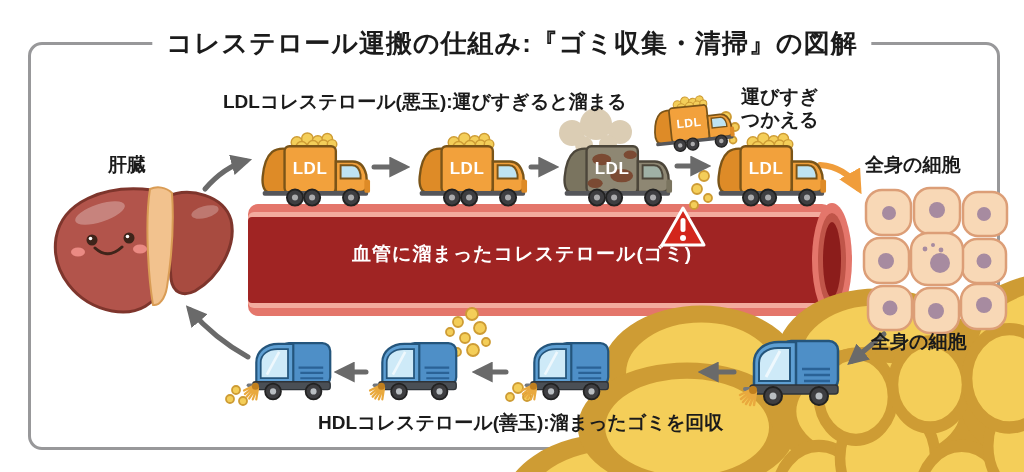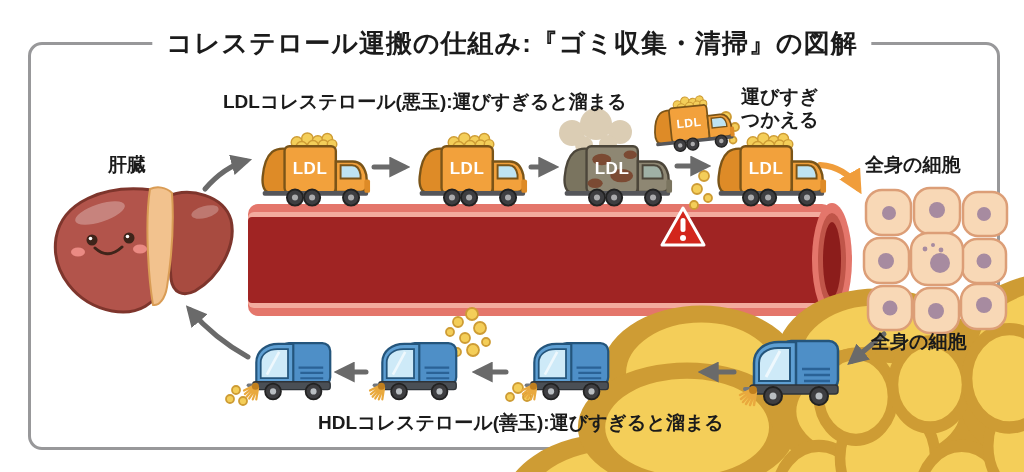--- a/index.html
+++ b/index.html
@@ -239,24 +239,25 @@
 
   <div class="txt cap note" style="left:741px;top:85px;">
     <div>運びすぎ</div>
     <div>つかえる</div>
   </div>
 
   <div class="txt cap" style="left:223px;top:89px;">LDLコレステロール(悪玉):運びすぎると溜まる</div>
 
   <div class="txt cap" style="left:865px;top:152px;">全身の細胞</div>
 
+  <div class="txt vessel-cap" style="left:352px;top:241px;">血管に溜まったコレステロール(ゴミ)</div>
 
   <div class="txt cap" style="left:871px;top:329px;">全身の細胞</div>
 
-  <div class="txt cap" style="left:318px;top:410px;">HDLコレステロール(善玉):運びすぎると溜まる</div>
+  <div class="txt cap" style="left:318px;top:410px;">HDLコレステロール(善玉):溜まったゴミを回収</div>
 
   <div class="ldl-tag" style="left:282px;top:159px;">LDL</div>
   <div class="ldl-tag" style="left:439px;top:159px;">LDL</div>
   <div class="ldl-tag" style="left:584px;top:159px;">LDL</div>
   <div class="ldl-tag" style="left:738px;top:159px;">LDL</div>
   <div class="ldl-tag small" style="left:669px;top:116px;">LDL</div>
 
 </div>
 
 </body></html>

